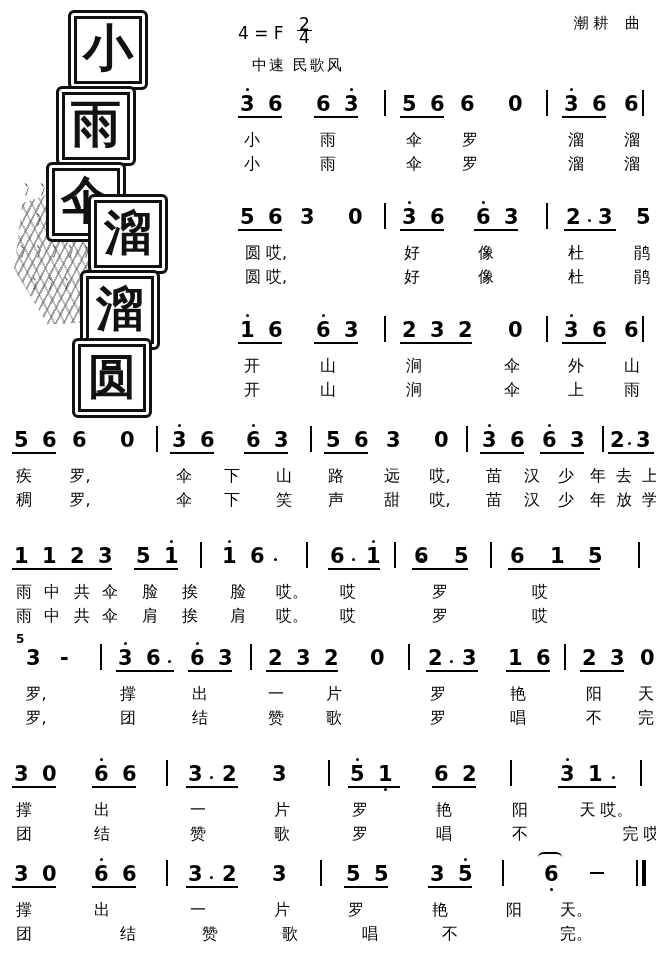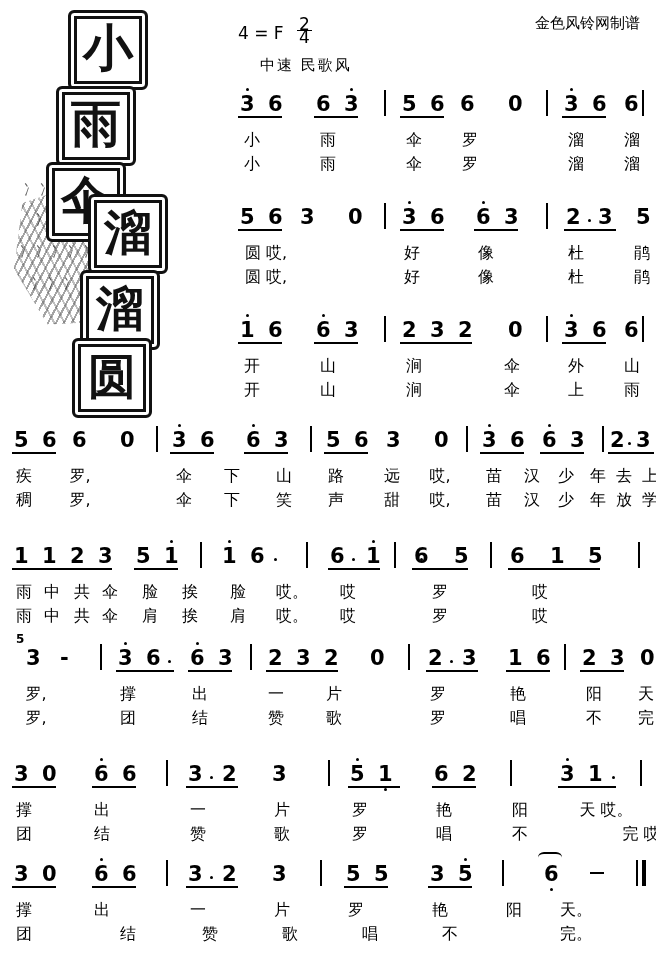--- a/index.html
+++ b/index.html
@@ -53,21 +53,21 @@
     font-family:"DejaVu Sans","Liberation Sans",sans-serif;
     font-size:15px;line-height:26px;
   }
   #credits div span.role{margin-left:12px;}
 
   
   #key-block{position:absolute;left:238px;top:18px;font-size:17px;}
   #key-block .frac{display:inline-block;vertical-align:-4px;text-align:center;line-height:12px;margin-left:8px;}
   #key-block .frac .num{display:block;border-bottom:1.5px solid #000;padding:0 2px;}
   #key-block .frac .den{display:block;padding:0 2px;}
-  #tempo{position:absolute;left:260px;top:56px;font-size:15px;letter-spacing:2px;}
+  #tempo{position:absolute;left:252px;top:56px;font-size:15px;letter-spacing:2px;}
 
   
   .system{position:absolute;}
   .notes{
     position:relative;height:30px;
     font-family:"DejaVu Sans","Liberation Sans",sans-serif;
     font-size:21px;font-weight:bold;
     white-space:nowrap;
   }
   .lyr{
@@ -96,21 +96,22 @@
   <div id="sc0" class="seal-char seal-outline">小</div>
   <div id="sc1" class="seal-char seal-outline">雨</div>
   <div id="sc2" class="seal-char seal-outline">伞</div>
   <div id="sc3" class="seal-char seal-outline">溜</div>
   <div id="sc4" class="seal-char seal-outline">溜</div>
   <div id="sc5" class="seal-char seal-outline">圆</div>
 </div>
 
 <div id="credits">
   <div>
-    <span>金色风铃网制谱</span>
+    <span>潮 耕</span>
+    <span class="role">曲</span>
   </div>
 </div>
 
 <div id="key-block">
   <span>4 = F</span>
   <span class="frac">
     <span class="num">2</span>
     <span class="den">4</span>
   </span>
 </div>

